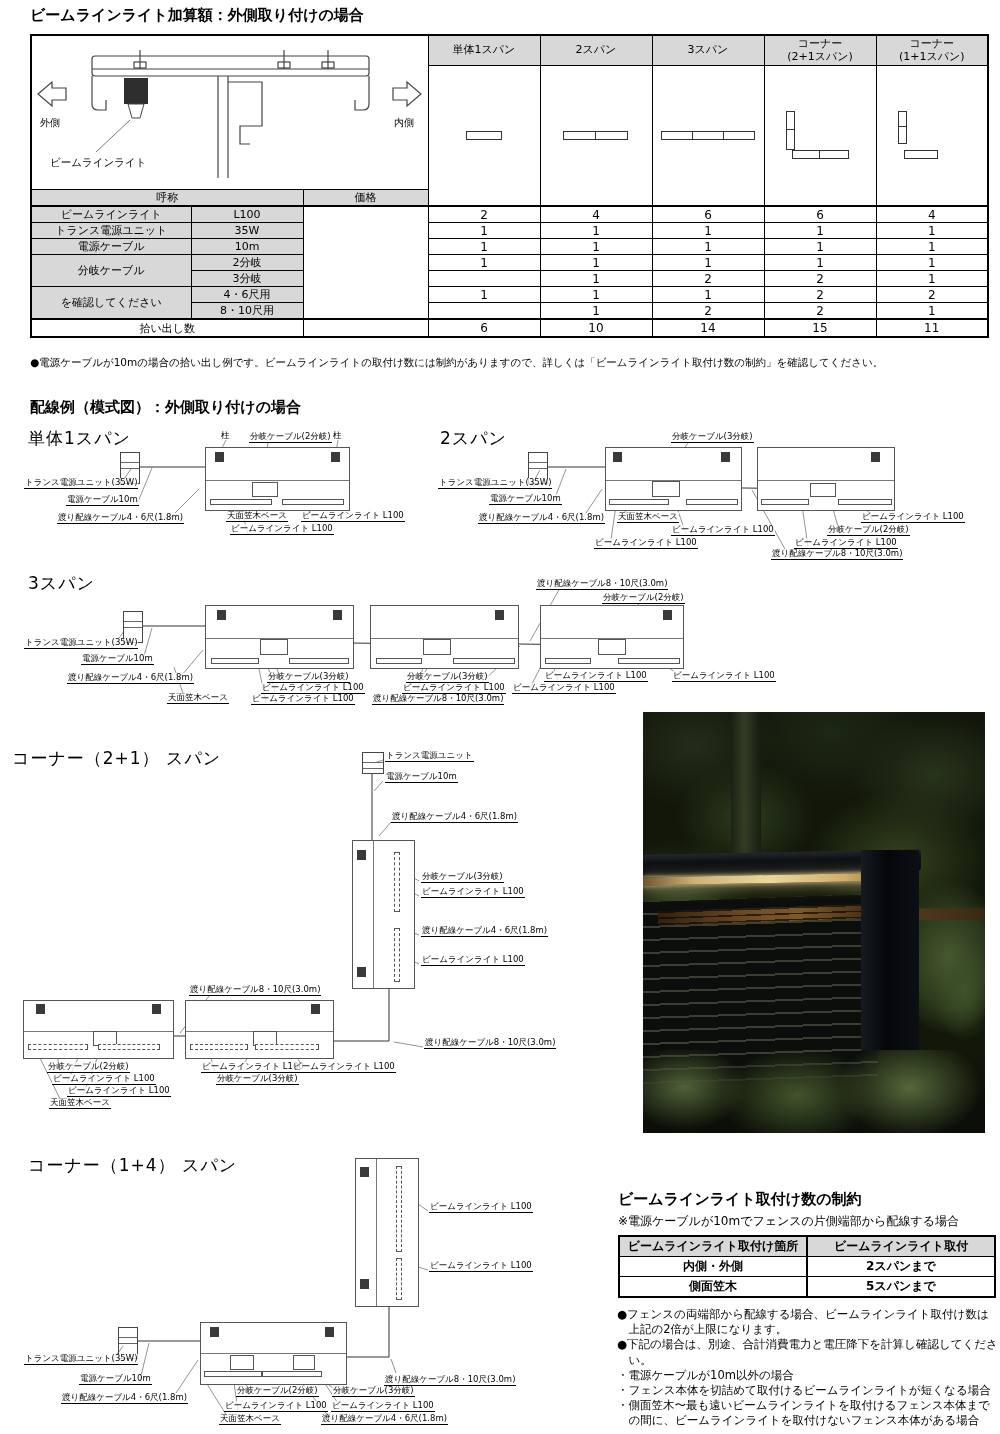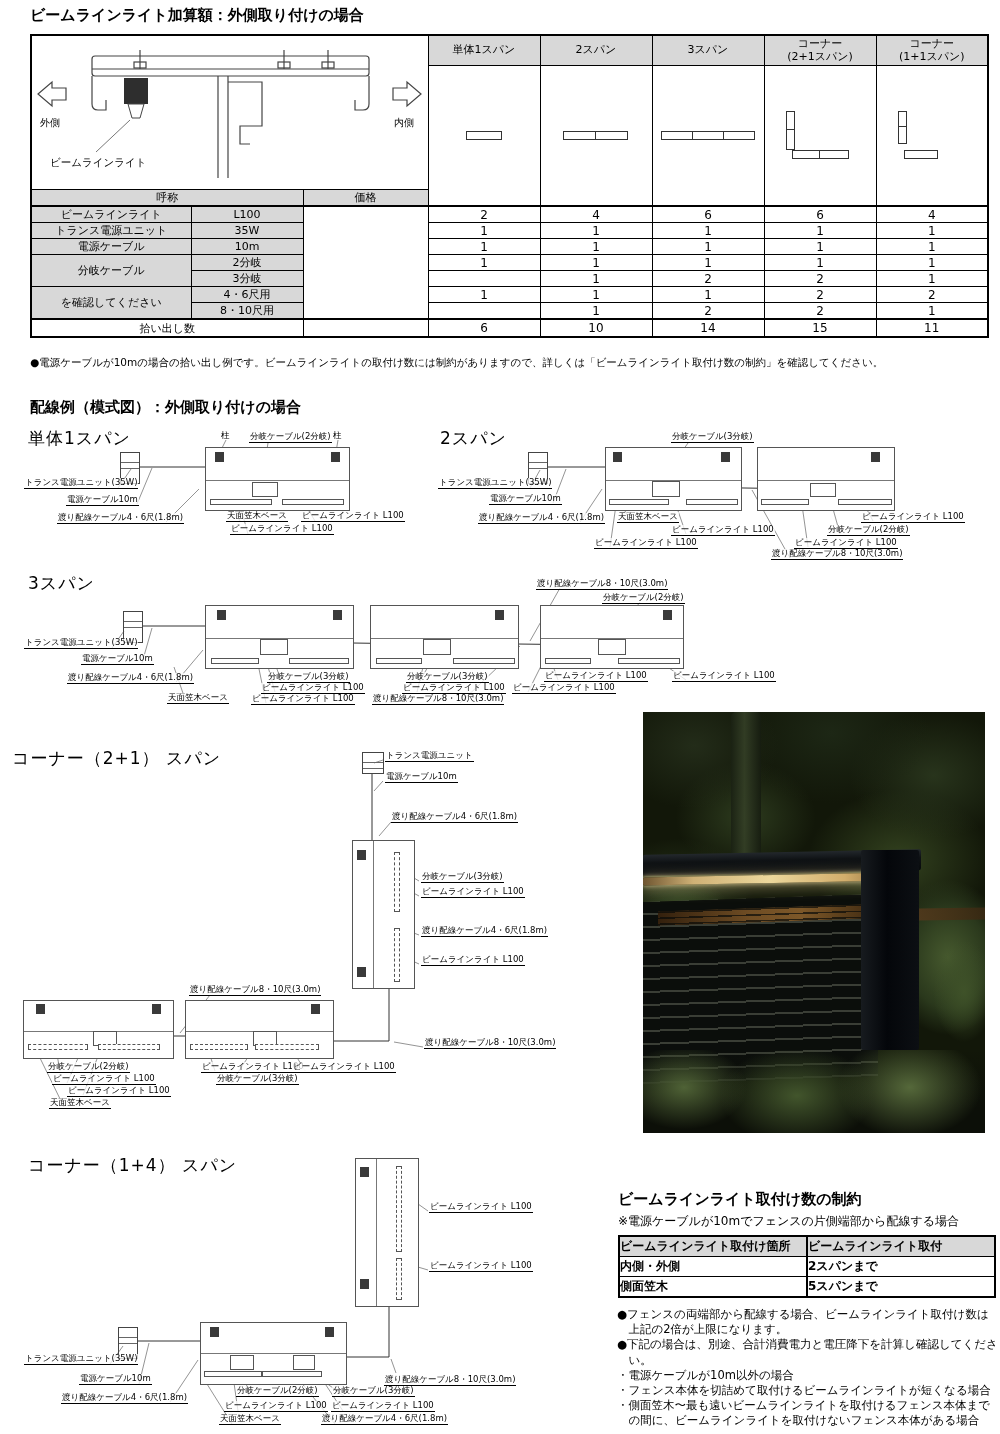--- a/index.html
+++ b/index.html
@@ -36,21 +36,21 @@
   .trans{position:absolute;border:1px solid #444;background:
      linear-gradient(180deg,transparent 9px,#666 9px,#666 10px,transparent 10px,
                      transparent 15px,#666 15px,#666 16px,transparent 16px);}
   .conn{position:absolute;border:1px solid #555;background:#fff;}
   .bar{position:absolute;height:4px;border:1px solid #555;background:#fff;}
   .bar.dash{border-style:dashed;}
   .vbar{position:absolute;width:4px;border:1px dashed #555;background:#fff;}
   svg.overlay{position:absolute;left:0;top:0;pointer-events:none;}
   
   table.ctable{position:absolute;left:618px;top:1235px;border-collapse:collapse;border:2px solid #000;table-layout:fixed;}
-  table.ctable td{border:1px solid #000;font-size:12px;font-weight:bold;text-align:left;padding:1px 0;margin-left:13px;}
+  table.ctable td{border:1px solid #000;font-size:12px;font-weight:bold;text-align:center;padding:1px 0;margin-left:13px;}
   table.ctable td.gray{background:#d8d8d8;}
   table.ctable td.div2{border-left-width:2px;}
   .cnotes{position:absolute;left:617px;top:1307px;width:381px;font-size:11.5px;line-height:1.32;}
   .cnotes p{margin:0;padding-left:1em;text-indent:-1em;}
   .csub{position:absolute;font-size:12px;white-space:nowrap;}
   
   .photo{position:absolute;left:643px;top:712px;width:342px;height:421px;overflow:hidden;
     background:
       radial-gradient(120px 90px at 15% 8%,#232c19 0%,rgba(0,0,0,0) 70%),
       radial-gradient(140px 100px at 55% 5%,#1d2715 0%,rgba(0,0,0,0) 70%),

